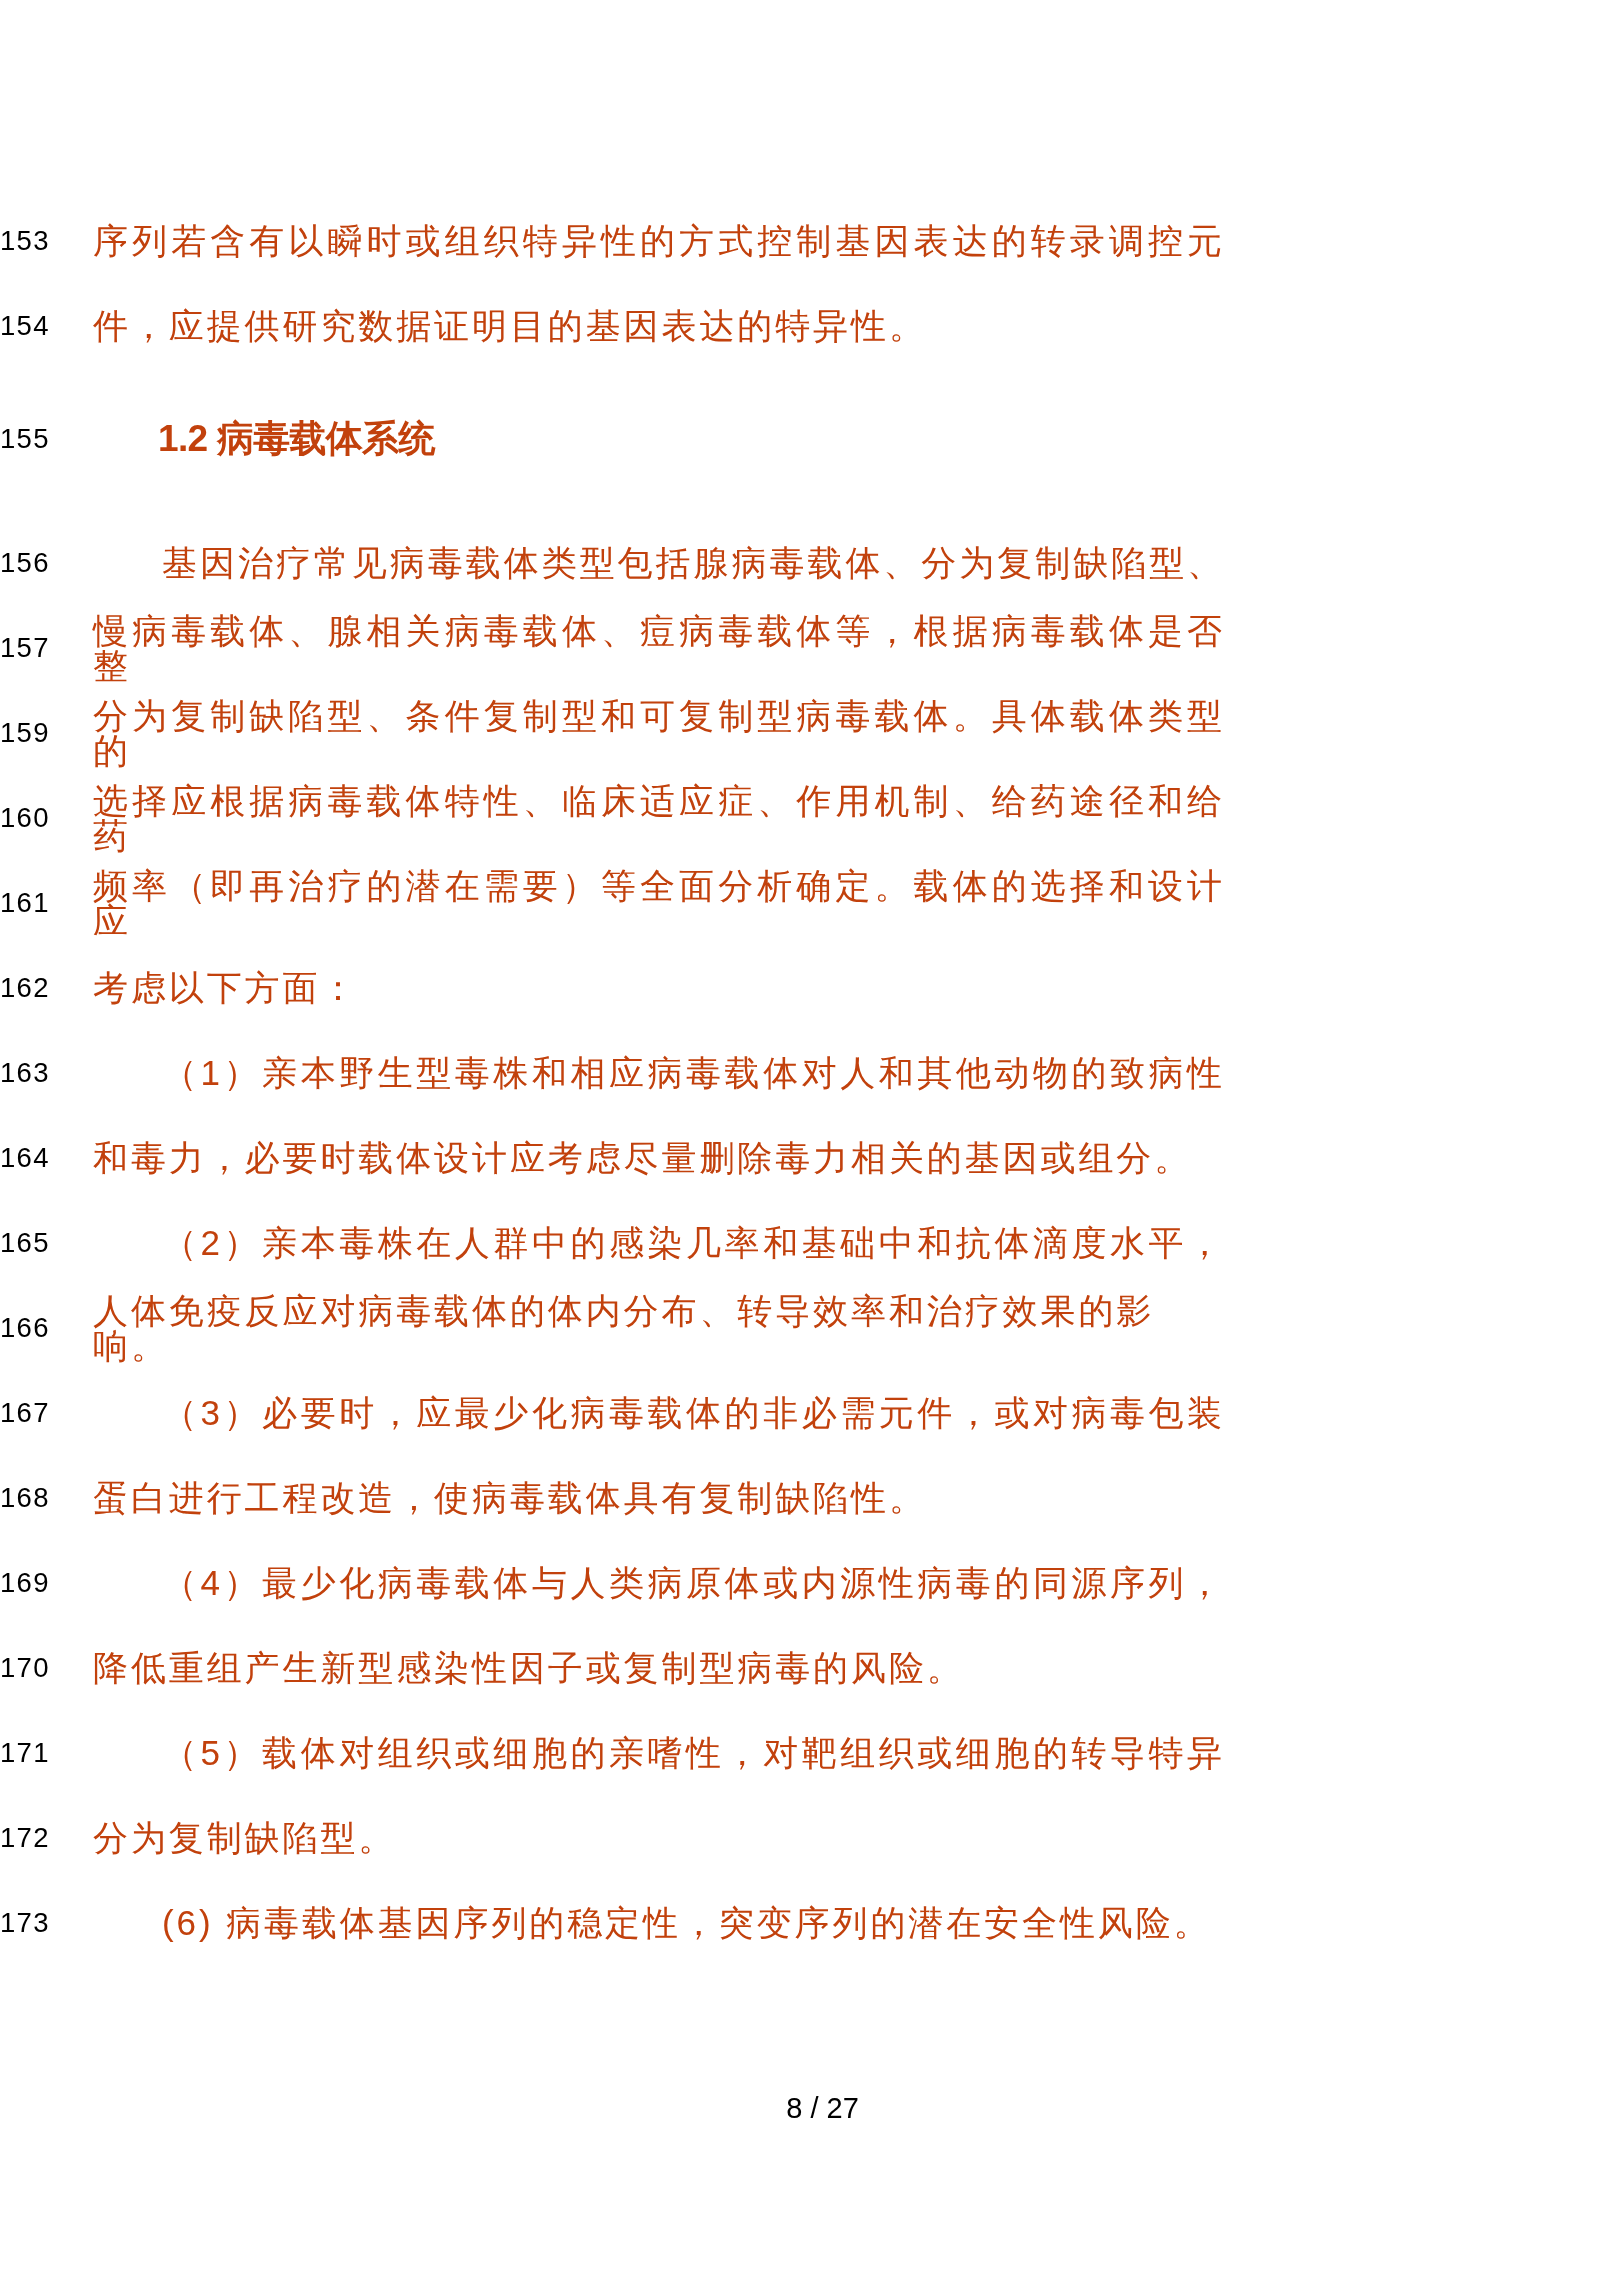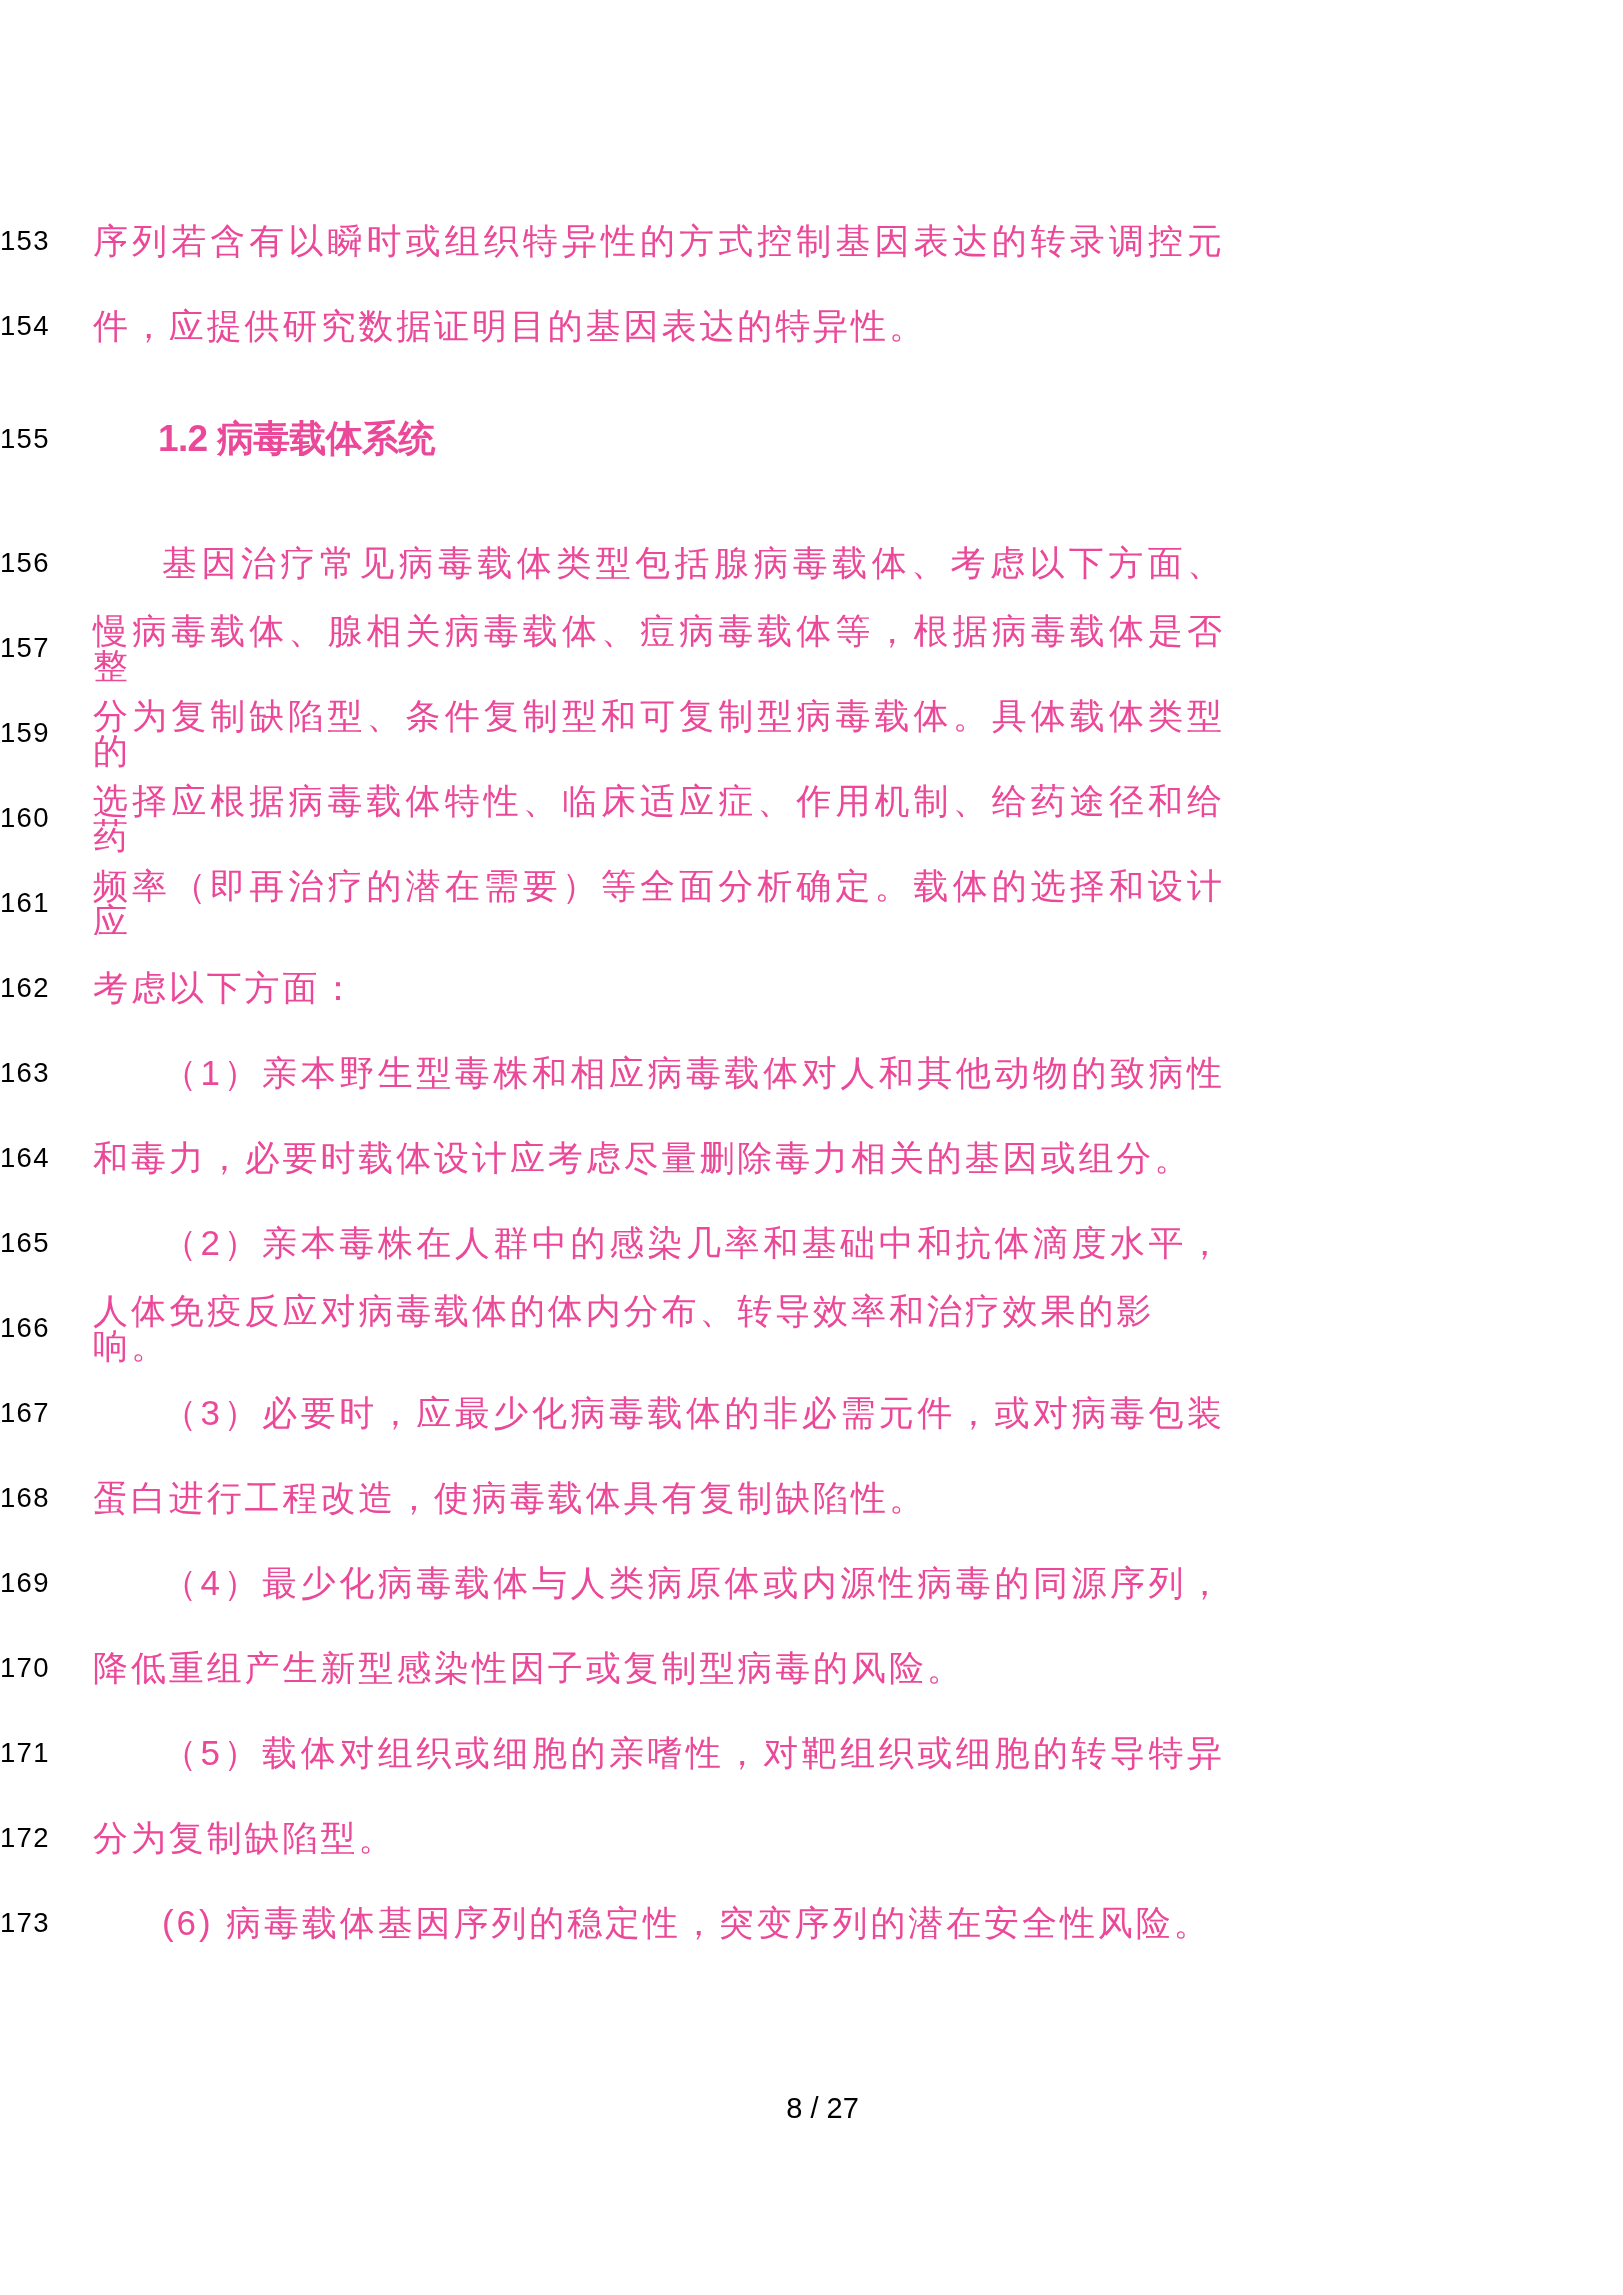--- a/index.html
+++ b/index.html
@@ -33,21 +33,21 @@
     font-size: 27.5px;
     letter-spacing: 1.3px;
     color: #000000;
   }
   .text {
     flex: 0 0 auto;
     width: 1132px;
     font-size: 35px;
     letter-spacing: 2.9px;
     line-height: 1;
-    color: #ec4899;
+    color: #c2410c;
   }
   .justify .text {
     text-align: justify;
     text-align-last: justify;
     text-justify: inter-character;
   }
   .indent .text {
     text-indent: 69px;
   }
   .heading-row {
@@ -86,21 +86,21 @@
       <div class="text">件，应提供研究数据证明目的基因表达的特异性。</div>
     </div>
 
     <div class="line heading-row">
       <span class="lineno">155</span>
       <div class="text">1.2 病毒载体系统</div>
     </div>
 
     <div class="line indent justify">
       <span class="lineno">156</span>
-      <div class="text">基因治疗常见病毒载体类型包括腺病毒载体、考虑以下方面、</div>
+      <div class="text">基因治疗常见病毒载体类型包括腺病毒载体、分为复制缺陷型、</div>
     </div>
 
     <div class="line justify">
       <span class="lineno">157</span>
       <div class="text">慢病毒载体、腺相关病毒载体、痘病毒载体等，根据病毒载体是否整</div>
     </div>
 
 
     <div class="line justify">
       <span class="lineno">159</span>

